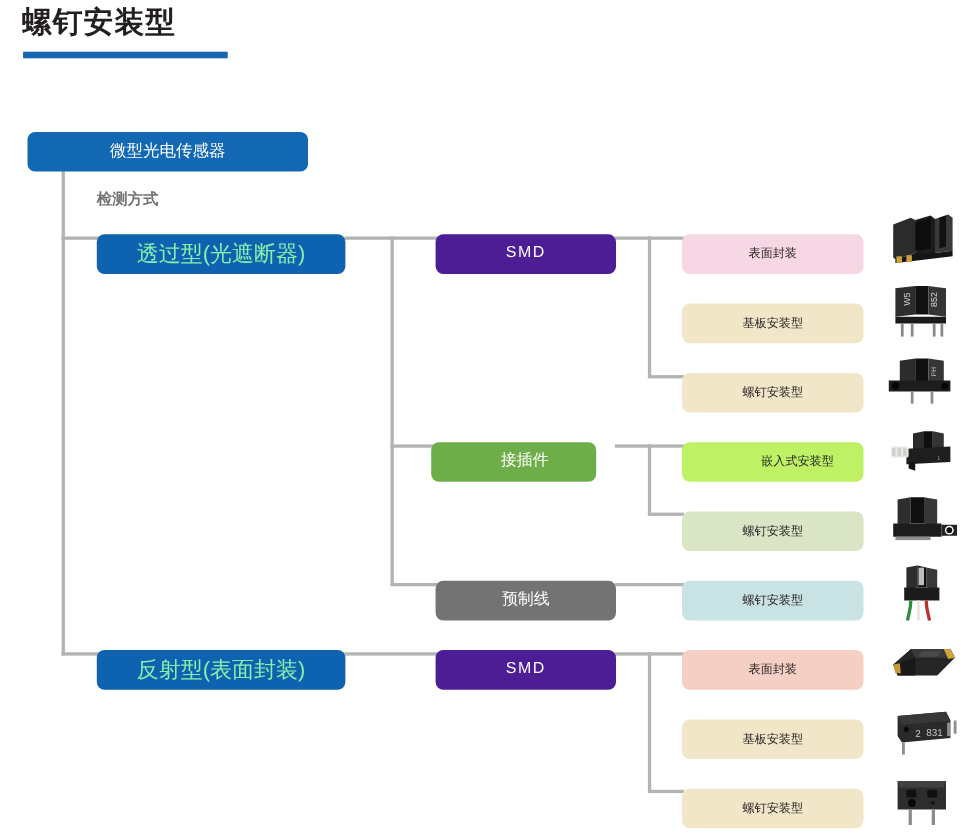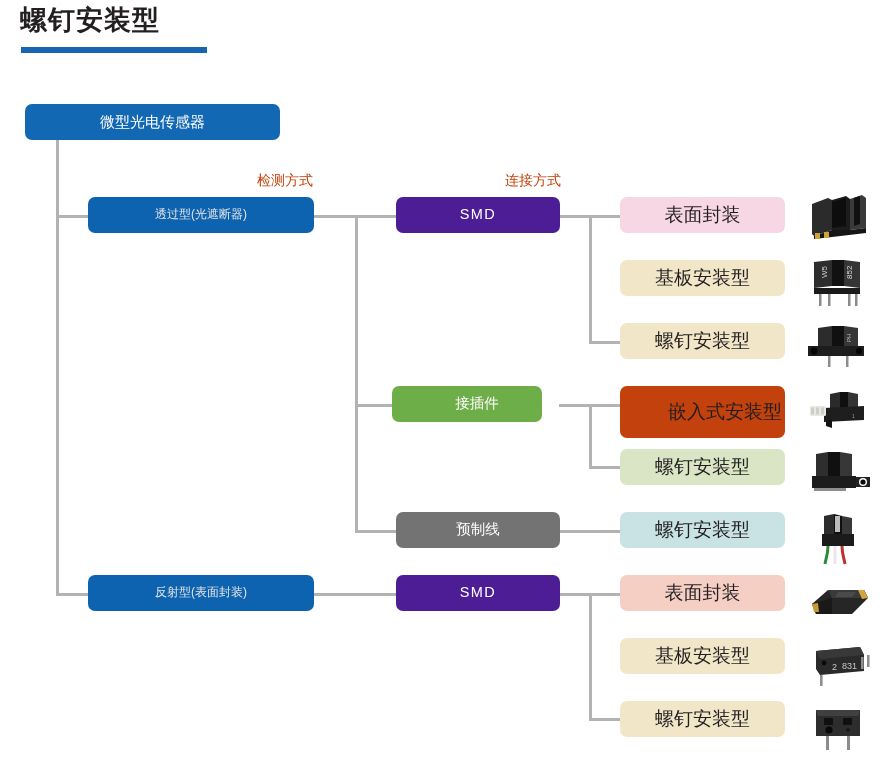--- a/index.html
+++ b/index.html
@@ -58,80 +58,80 @@
     position: absolute;
     border-radius: 7px;
     display: flex;
     align-items: center;
     justify-content: center;
     box-sizing: border-box;
     font-size: 14px;
     line-height: 1.1;
     text-align: center;
     white-space: nowrap;
+    margin-top: 16px;
   }
   .node.root {
     background: #1268b3;
     color: #ffffff;
     font-size: 15px;
   }
   .node.lvl1 {
     background: #0e63b0;
-    color: #e5e5e5;
-    font-size: 12px;
+    color: #86efac;
+    font-size: 20px;
   }
   .node.smd {
     background: #4c1d95;
     color: #ffffff;
     letter-spacing: 1.4px;
     font-size: 14.5px;
   }
   .node.conn {
     background: #6eae48;
     color: #ffffff;
     font-size: 14.5px;
   }
   .node.cable {
     background: #737373;
     color: #ffffff;
     font-size: 14.5px;
   }
   .node.leaf {
     color: #231f20;
-    font-size: 19px;
+    font-size: 11px;
   }
 
   
   .col-head {
     position: absolute;
     font-size: 14px;
-    font-weight: normal;
-    color: #c2410c;
-    text-align: right;
+    font-weight: bold;
+    color: #737373;
+    text-align: left;
     white-space: nowrap;
   }
 
   
   .photo {
     position: absolute;
     width: 74px;
     height: 56px;
   }
   .photo svg { display: block; width: 100%; height: 100%; }
 </style>
 </head>
 <body>
 
 <div id="page-title">螺钉安装型</div>
 <div id="title-rule"></div>
 
 <div id="diagram">
 
   <div class="col-head" style="left:88px; top:172px; width:225px;">检测方式</div>
-  <div class="col-head" style="left:396px; top:172px; width:165px;">连接方式</div>
 
   <div class="line v" style="left:56px; top:140px; height:456px;"></div>
   <div class="line h" style="left:56px; top:215px; width:34px;"></div>
   <div class="line h" style="left:56px; top:593px; width:34px;"></div>
 
   <div class="line h" style="left:313px; top:215px; width:45px;"></div>
   <div class="line v" style="left:355px; top:215px; height:317px;"></div>
   <div class="line h" style="left:355px; top:215px; width:43px;"></div>
   <div class="line h" style="left:355px; top:404px; width:43px;"></div>
   <div class="line h" style="left:355px; top:530px; width:43px;"></div>
@@ -166,21 +166,21 @@
   <div class="node cable" style="left:396px; top:512px; width:164px; height:36px;">预制线</div>
 
   <div class="node lvl1" style="left:88px; top:575px; width:226px; height:36px;">反射型(表面封装)</div>
 
   <div class="node smd" style="left:396px; top:575px; width:164px; height:36px;">SMD</div>
 
   <div class="node leaf" style="left:620px; top:197px; width:165px; height:36px; background:#f7d7e3;">表面封装</div>
   <div class="node leaf" style="left:620px; top:260px; width:165px; height:36px; background:#f2e6c9;">基板安装型</div>
   <div class="node leaf" style="left:620px; top:323px; width:165px; height:36px; background:#f2e6c9;">螺钉安装型</div>
 
-  <div class="node leaf" style="left:620px; top:386px; width:165px; height:52px; background:#c2410c;padding-left:45px;">嵌入式安装型</div>
+  <div class="node leaf" style="left:620px; top:386px; width:165px; height:36px; background:#bef264;padding-left:45px;">嵌入式安装型</div>
   <div class="node leaf" style="left:620px; top:449px; width:165px; height:36px; background:#d9e5c4;">螺钉安装型</div>
 
   <div class="node leaf" style="left:620px; top:512px; width:165px; height:36px; background:#c9e3e5;">螺钉安装型</div>
 
   <div class="node leaf" style="left:620px; top:575px; width:165px; height:36px; background:#f5cfc4;">表面封装</div>
   <div class="node leaf" style="left:620px; top:638px; width:165px; height:36px; background:#f2e6c9;">基板安装型</div>
   <div class="node leaf" style="left:620px; top:701px; width:165px; height:36px; background:#f2e6c9;">螺钉安装型</div>
 
   <div class="photo" style="left:802px; top:190px;">
     <svg viewBox="0 0 74 56">

